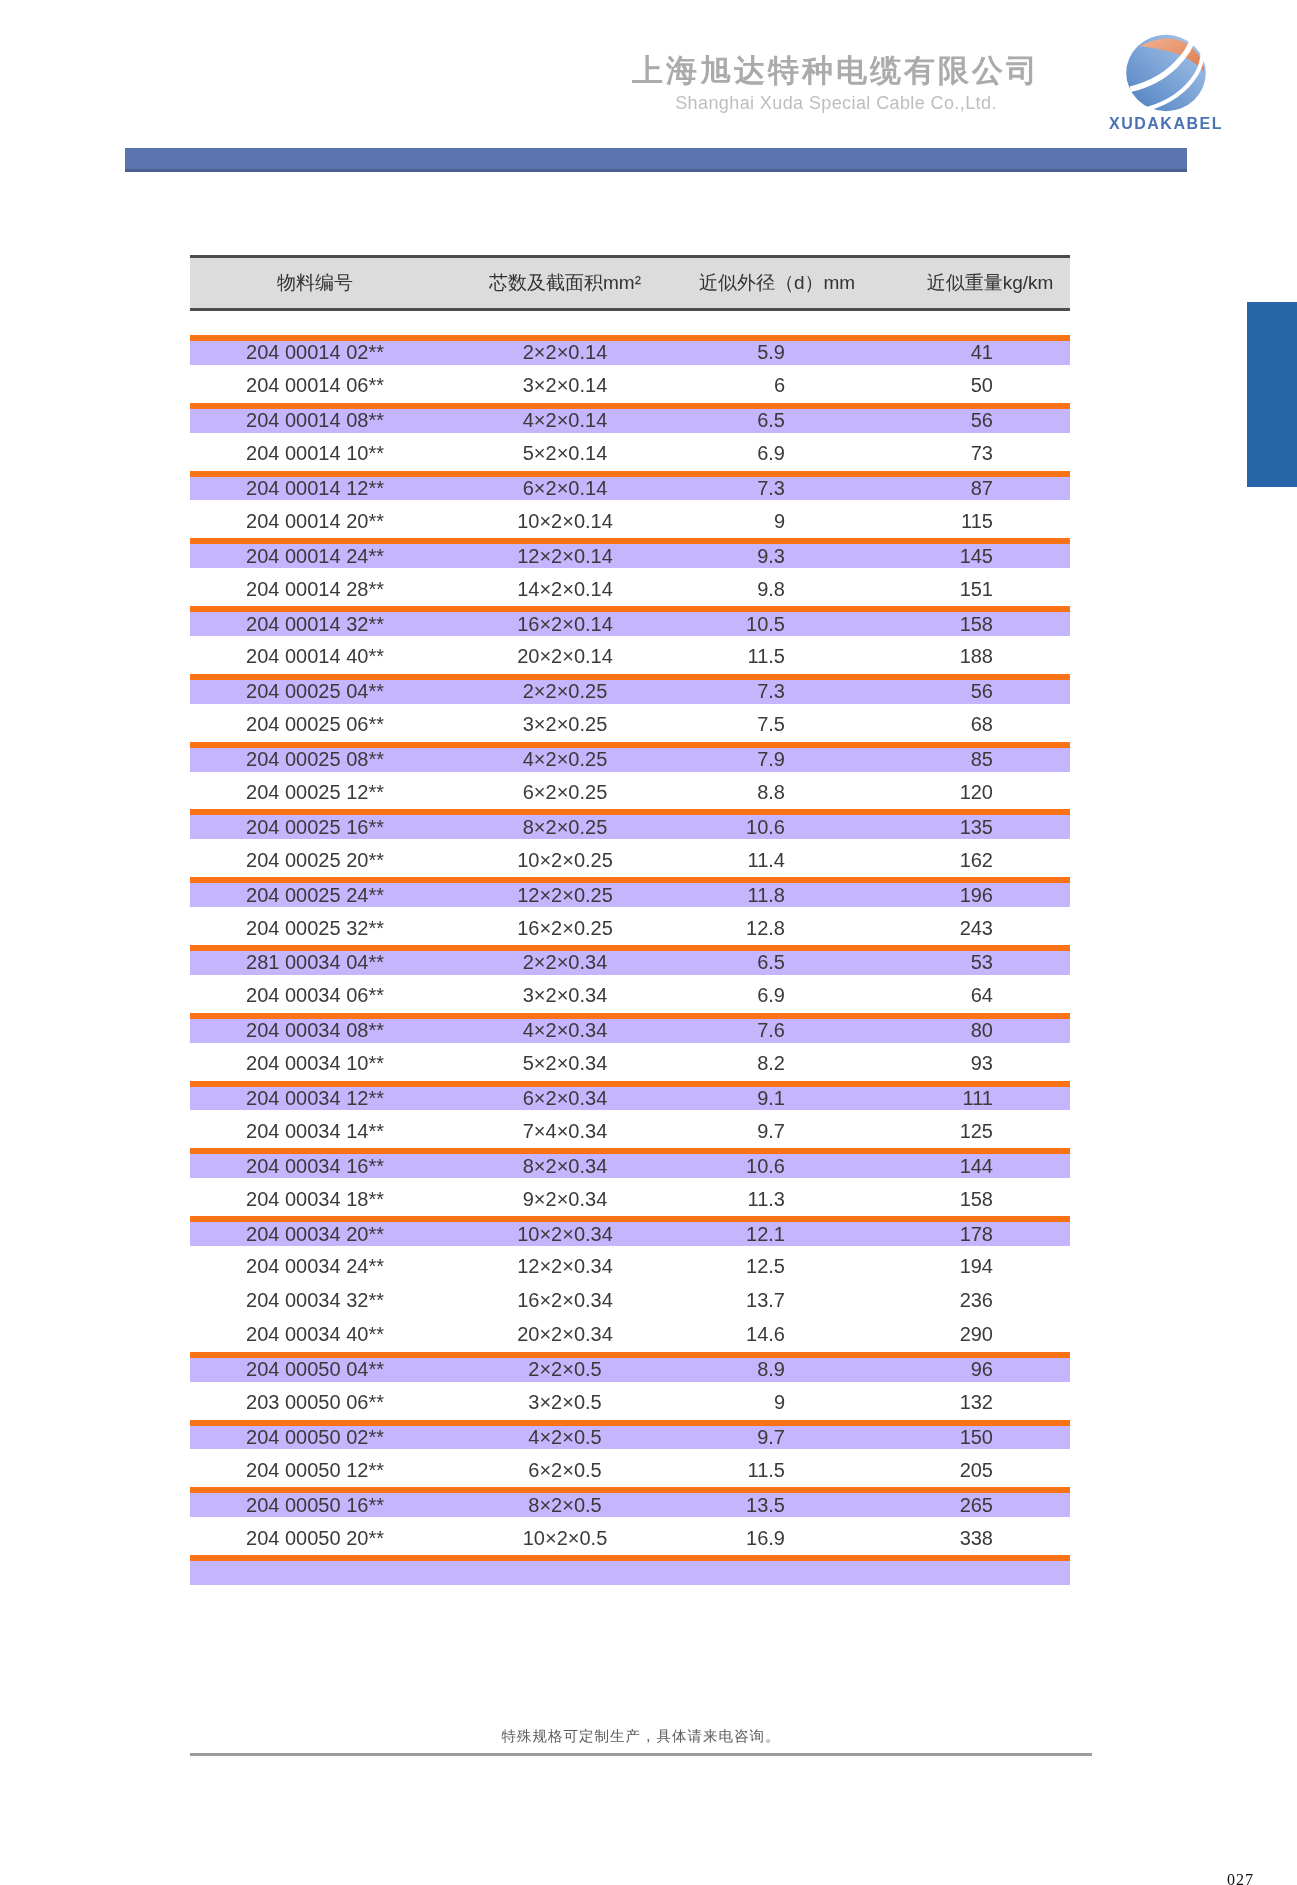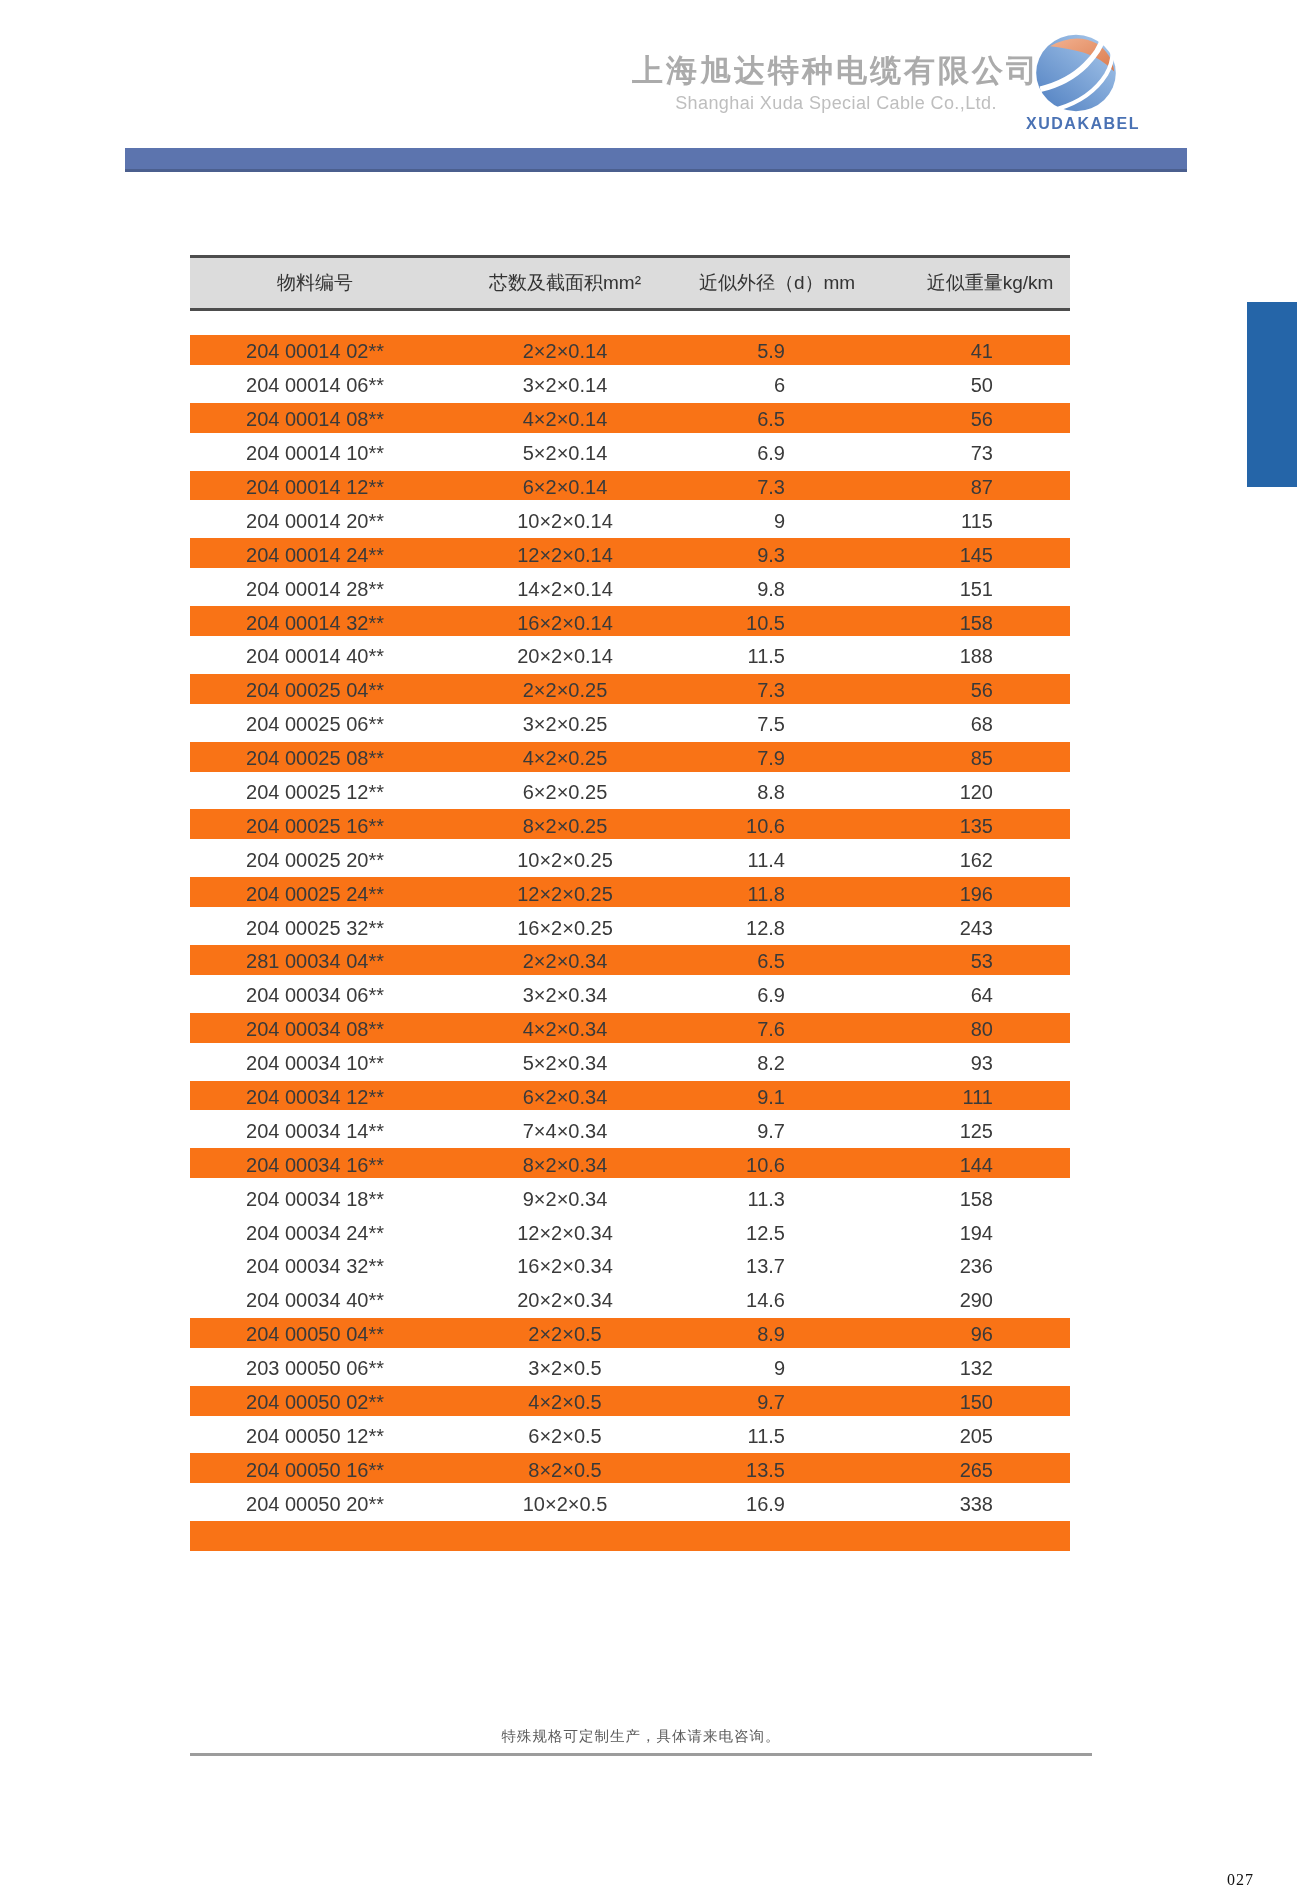--- a/index.html
+++ b/index.html
@@ -4,42 +4,42 @@
 <style>
   html,body{margin:0;padding:0;}
   body{
     width:1297px;height:1885px;position:relative;background:#ffffff;
     font-family:"Liberation Sans","DejaVu Sans",sans-serif;overflow:hidden;
   }
   
   .company{position:absolute;right:257px;top:54px;text-align:center;}
   .company .zh{font-size:31px;font-weight:600;color:#ABABAB;letter-spacing:3px;line-height:34px;}
   .company .en{font-size:18px;color:#BEBEBE;letter-spacing:0.4px;margin-top:5px;}
-  .logo{position:absolute;left:1012px;top:34px;width:128px;text-align:right;}
+  .logo{position:absolute;left:1102px;top:34px;width:128px;text-align:center;}
   .logo svg{display:block;margin:0 auto;}
   .logo .logo-text{font-size:16px;font-weight:bold;color:#4A72B4;letter-spacing:1.5px;margin-top:3px;}
   .accent-bar{position:absolute;left:125px;top:148px;width:1062px;height:24px;
     box-shadow:inset 0 -3px 0 rgba(0,0,0,0.18);}
   .side-tab{position:absolute;right:0;top:302px;width:50px;height:185px;}
   
   .cable-table{position:absolute;left:190px;top:255px;width:880px;}
   .thead{
     display:grid;grid-template-columns:250px 250px 120px 260px;align-items:center;
     height:50px;background:#DCDCDC;border-top:3px solid #4D4D4D;border-bottom:3px solid #4D4D4D;
     font-size:19px;color:#333333;
   }
   .thead .hc{white-space:nowrap;display:flex;justify-content:center;}
   .thead .h3{transform:translateX(27px);}
   .thead .h4{transform:translateX(50px);}
   .tspacer{height:24px;}
   .row{
     display:grid;grid-template-columns:250px 250px 120px 260px;align-items:center;
     height:33.9px;font-size:20px;color:#3A3A3A;box-sizing:border-box;
   }
-  .row.zebra{background:#f97316;border-top:4px solid #f97316;border-bottom:4px solid #ffffff;}
+  .row.zebra{background:#c4b5fd;border-top:6px solid #f97316;border-bottom:4px solid #ffffff;}
   .row .c1{text-align:center;}
   .row .c2{text-align:center;}
   .row .c3{text-align:right;padding-right:25px;}
   .row .c4{text-align:right;padding-right:77px;}
   
   .footer-note{position:absolute;left:190px;top:1727px;width:902px;text-align:center;
     font-size:14.5px;color:#5A5A5A;letter-spacing:1px;}
   .footer-line{position:absolute;left:190px;top:1753px;width:902px;height:3px;background:#9C9C9C;}
   .page-num{position:absolute;left:1191px;top:1871px;font-family:"Liberation Serif","DejaVu Serif",serif;
     font-size:16px;color:#111111;letter-spacing:1px;margin-left:36px;}
@@ -236,20 +236,26 @@
         <div class="c2">8×2×0.34</div>
         <div class="c3">10.6</div>
         <div class="c4">144</div>
       </div>
       <div class="row">
         <div class="c1">204 00034 18**</div>
         <div class="c2">9×2×0.34</div>
         <div class="c3">11.3</div>
         <div class="c4">158</div>
       </div>
+      <div class="row zebra">
+        <div class="c1">204 00034 20**</div>
+        <div class="c2">10×2×0.34</div>
+        <div class="c3">12.1</div>
+        <div class="c4">178</div>
+      </div>
       <div class="row">
         <div class="c1">204 00034 24**</div>
         <div class="c2">12×2×0.34</div>
         <div class="c3">12.5</div>
         <div class="c4">194</div>
       </div>
       <div class="row">
         <div class="c1">204 00034 32**</div>
         <div class="c2">16×2×0.34</div>
         <div class="c3">13.7</div>

